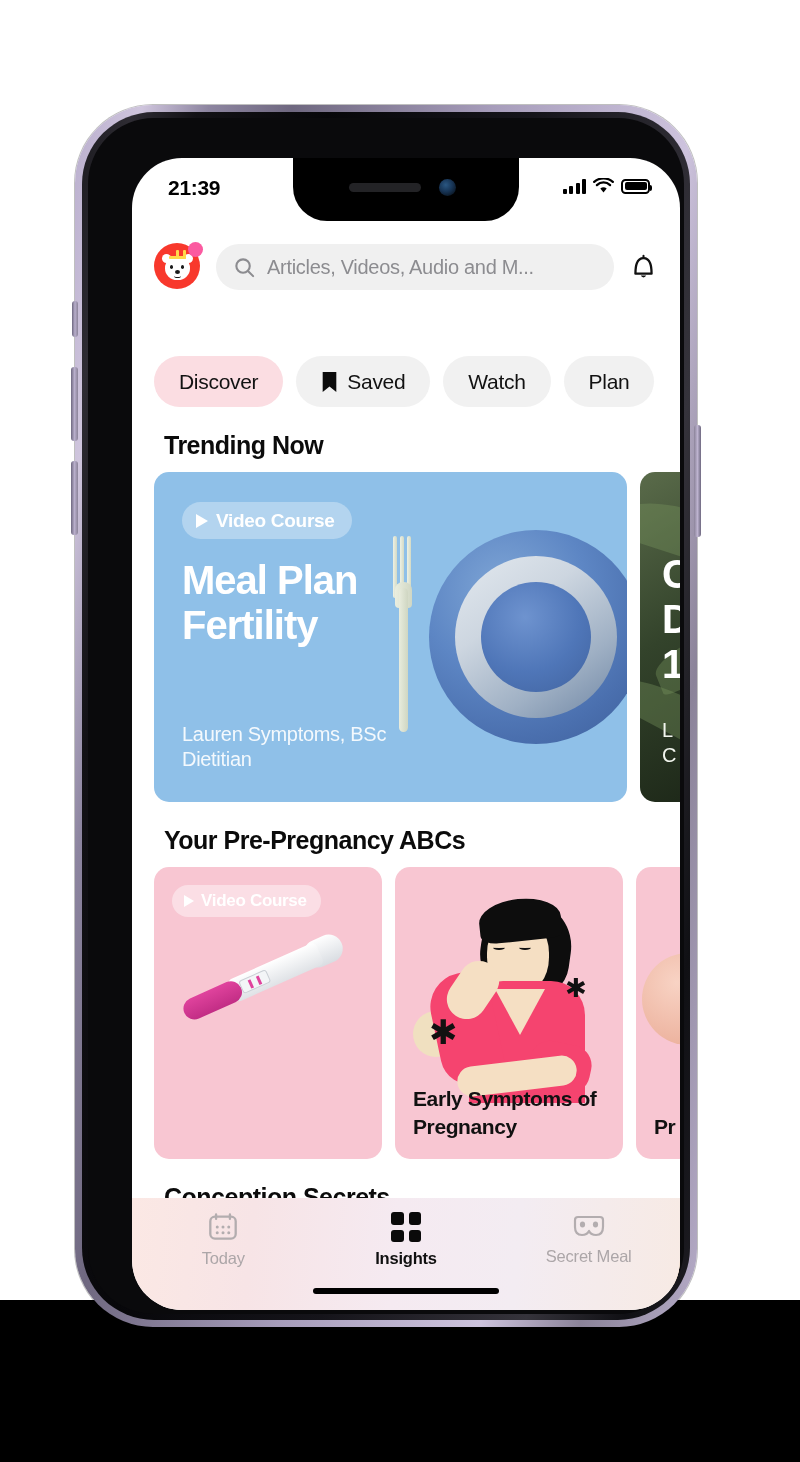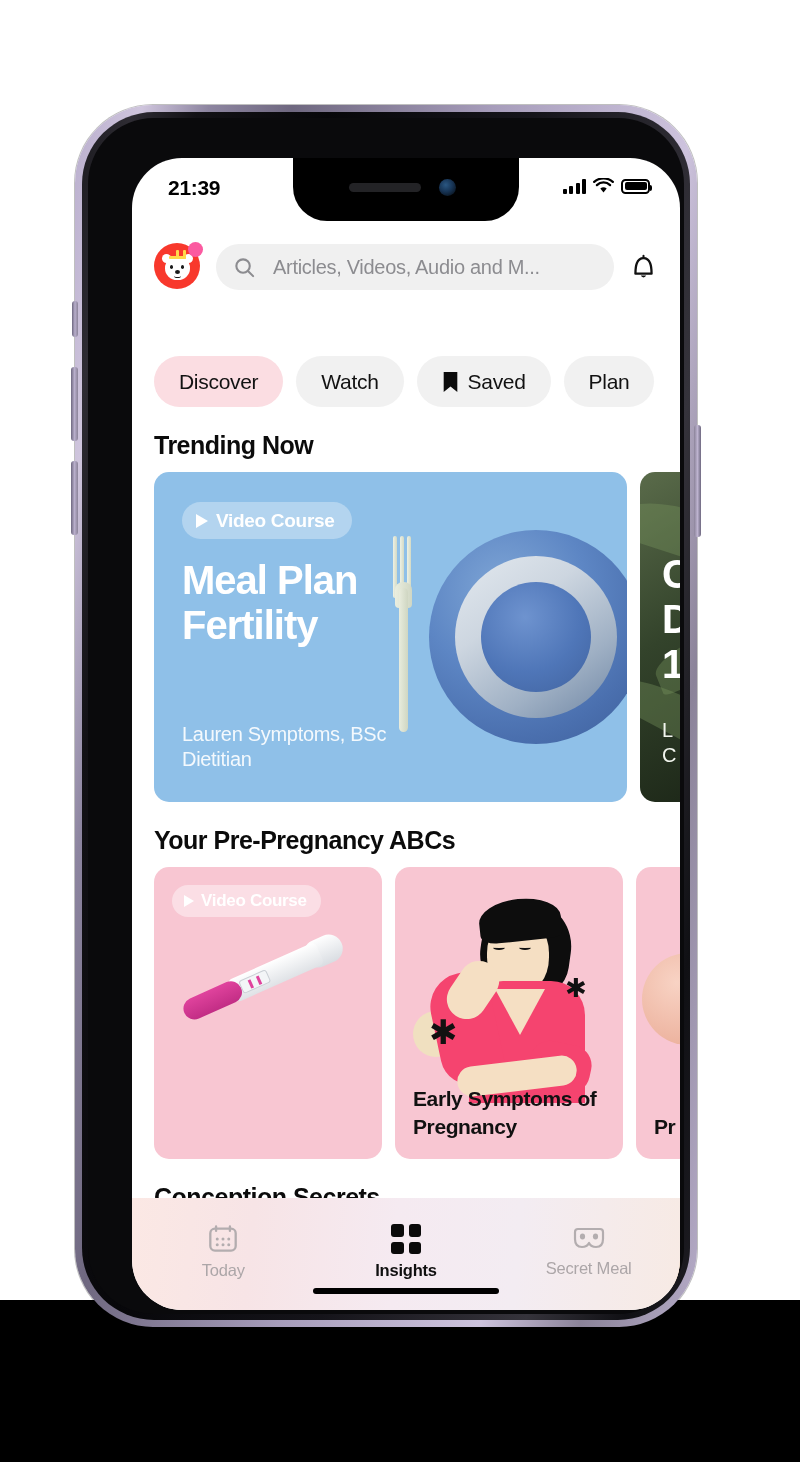--- a/index.html
+++ b/index.html
@@ -91,38 +91,38 @@
   .bear-eye { position:absolute; width:3.4px; height:4px; background:#1a1a1a; border-radius:50%; top:22px; }
   .bear-eye.l { left:16px; } .bear-eye.r { left:27px; }
   .bear-nose { position:absolute; left:21px; top:27px; width:5px; height:4px;
                background:#1a1a1a; border-radius:50%; }
   .bear-mouth { position:absolute; left:20px; top:31px; width:7px; height:4px;
                 border-bottom:1.4px solid #1a1a1a; border-radius:0 0 50% 50%; }
   .dot-badge { position:absolute; right:-1px; top:-1px; width:15px; height:15px;
                border-radius:50%; background:#fb5aa0; }
 
   .searchbar { flex:1; height:46px; background:#f0f0f0; border-radius:23px;
-               display:flex; align-items:center; gap:17px; padding:0 17px; }
+               display:flex; align-items:center; gap:11px; padding:0 17px; }
   .search-ph { color:#8c8c90; font-size:20px; letter-spacing:-.3px; white-space:nowrap;
                overflow:hidden; }
   .bell { width:30px; height:34px; flex:none; display:flex; align-items:center; justify-content:center; }
 
   
   .content { position:absolute; left:0; top:140px; width:100%; bottom:0; overflow:hidden; }
 
   
   .pills { display:flex; gap:13px; padding:10px 22px 0 22px; }
   .pill { height:51px; border-radius:26px; background:#f1f1f1; display:flex;
           align-items:center; gap:9px; padding:0 25px; font-size:21px; color:#121212;
           letter-spacing:-.3px; white-space:nowrap; flex:none;margin-top:48px; }
   .pill.active { background:#fbdde2; }
 
   
   .sec-title { font-size:25px; font-weight:700; color:#0b0b0b; letter-spacing:-.5px;
-               padding:24px 22px 12px 22px; }
+               padding:24px 22px 12px 32px; }
 
   
   .rail { display:flex; gap:13px; padding:0 22px; }
 
   
   .tcard { width:473px; height:330px; border-radius:15px; flex:none; position:relative;
            overflow:hidden; background:#8fc0e8; }
   .tcard .badge { position:absolute; left:28px; top:30px; height:37px; border-radius:19px;
                   background:rgba(255,255,255,.32); display:flex; align-items:center;
                   gap:8px; padding:0 17px 0 14px; color:#fff; font-size:19px; font-weight:700;
@@ -213,21 +213,21 @@
             background:#f0e0c0; border-radius:50%; }
   .sparkle { position:absolute; color:#111; font-size:26px; line-height:1; }
 
   
   .peek { display:flex; gap:13px; padding:0 22px; }
   .peek div { width:228px; height:60px; border-radius:15px 15px 0 0; flex:none; }
 
   
   .tabbar { position:absolute; left:0; bottom:0; width:100%; height:112px; z-index:25;
             background:linear-gradient(95deg,#fbe8e4 0%,#f7e4e6 22%,#f5eaf1 48%,#f3ecf2 70%,#f7eae4 100%); }
-  .tabs { display:flex; height:84px;margin-top:12px; }
+  .tabs { display:flex; height:84px; }
   .tab { flex:1; display:flex; flex-direction:column; align-items:center;
          justify-content:center; gap:7px; }
   .tab span { font-size:16.5px; letter-spacing:-.2px; color:#aca6a8; }
   .tab.active span { color:#101010; font-weight:700; }
   .grid-icon { width:30px; height:30px; display:grid; grid-template-columns:1fr 1fr;
                grid-template-rows:1fr 1fr; gap:5px; }
   .grid-icon i { background:#0a0a0a; border-radius:3px; display:block; }
   .home-ind { position:absolute; left:50%; transform:translateX(-50%); bottom:16px;
               width:186px; height:6px; border-radius:3px; background:#000; }
 </style>
@@ -311,27 +311,27 @@
             </div>
           </div>
 
           <div class="content">
 
             <div class="pills">
               <div class="pill active">
                 <span>Discover</span>
               </div>
               <div class="pill">
-                <span>Watch</span>
-              </div>
-              <div class="pill">
                 <svg width="17" height="22" viewBox="0 0 16 21">
                   <path d="M1.5 1 h13 v19 l-6.5-5.3 L1.5 20 z" fill="#0b0b0b"></path>
                 </svg>
                 <span>Saved</span>
+              </div>
+              <div class="pill">
+                <span>Watch</span>
               </div>
               <div class="pill">
                 <span>Plan</span>
               </div>
             </div>
 
             <div class="sec-title">Trending Now</div>
 
             <div class="rail">
               <div class="tcard">

